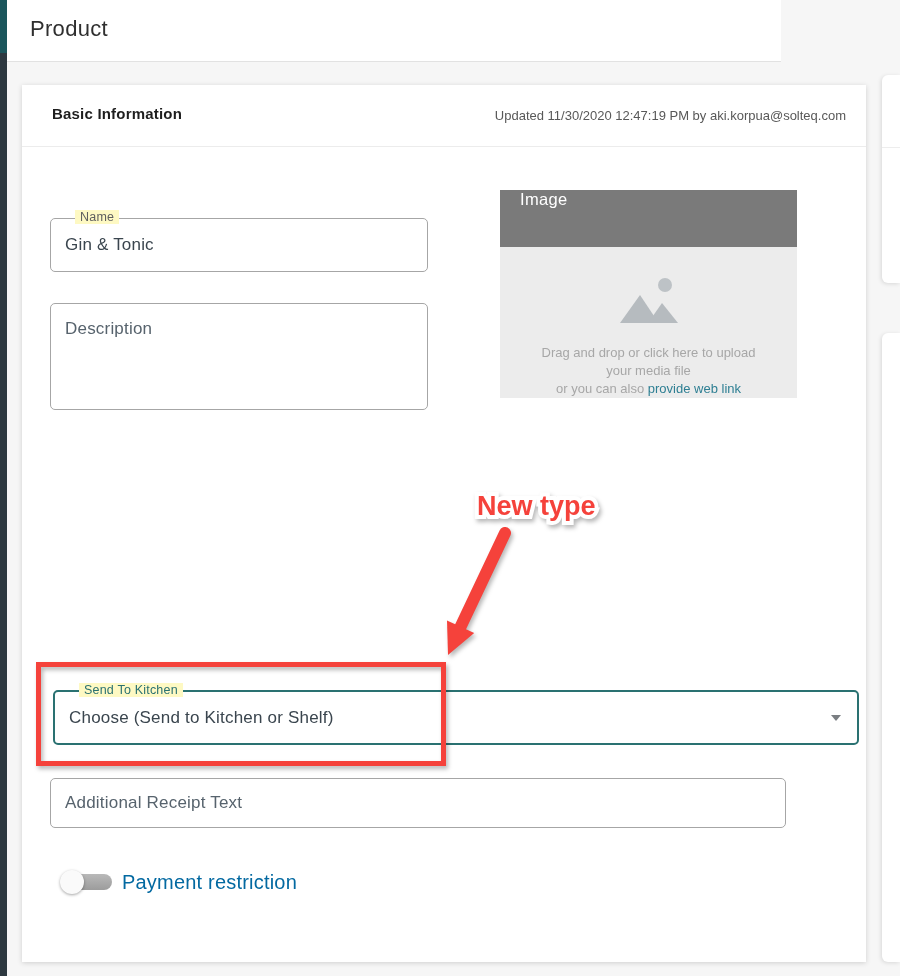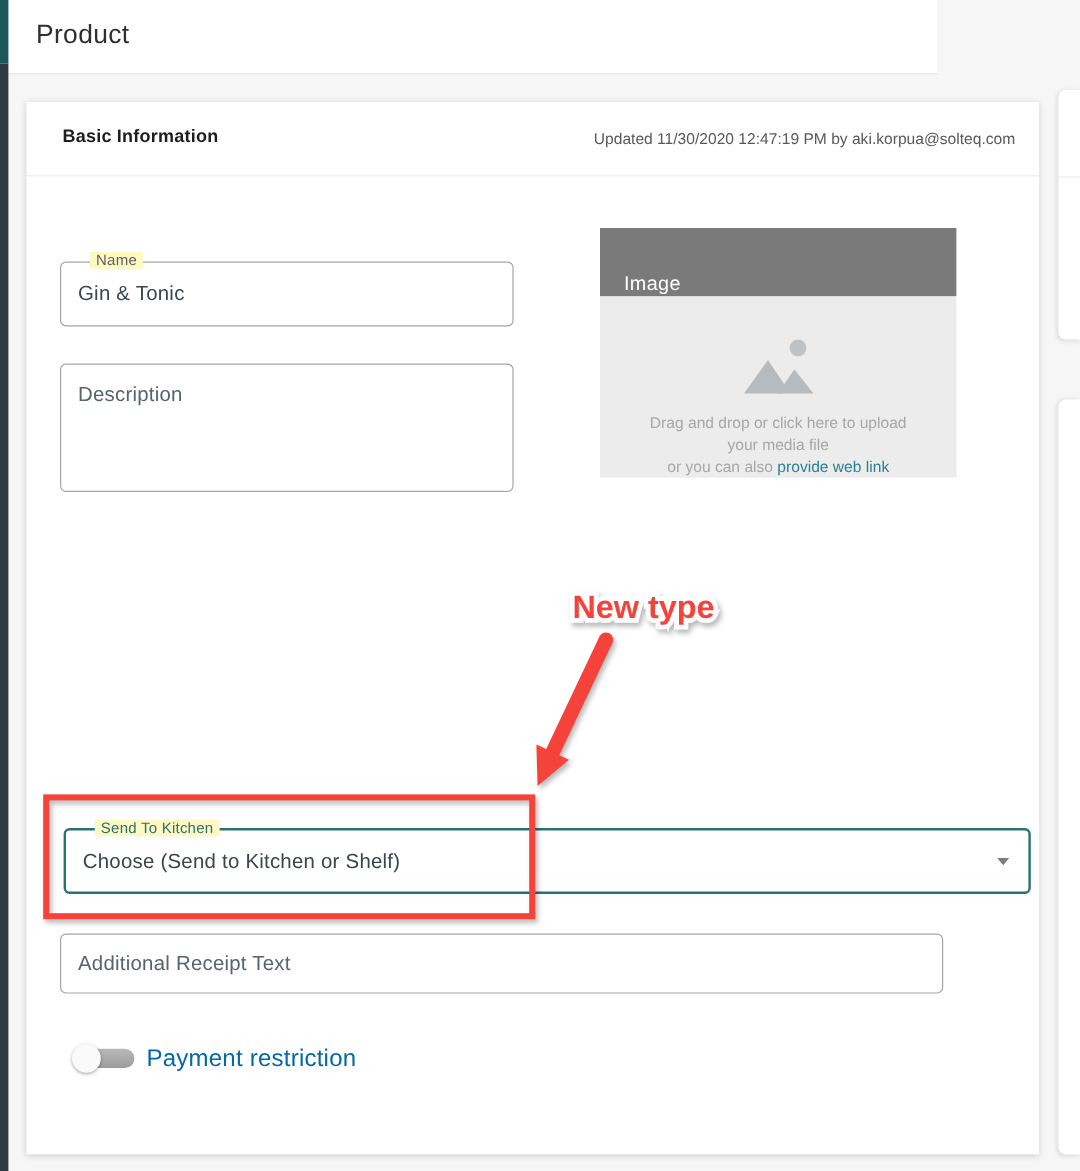--- a/index.html
+++ b/index.html
@@ -63,25 +63,25 @@
     width:0; height:0; border-left:5px solid transparent; border-right:5px solid transparent;
     border-top:6px solid #5d6064;
   }
   .stk { border:2px solid #2a7171; }
   .stk .flabel { color:#2a7171; }
   
   .img-panel { position:absolute; left:478px; top:105px; width:297px; height:253px; }
   .img-header {
     position:absolute; left:0; top:0; width:100%; height:57px; background:#7a7a7a;
     color:#fff; font-size:16.5px; letter-spacing:.3px;
-    display:flex; align-items:flex-end; padding-left:20px;
+    display:flex; align-items:flex-start; padding-left:20px;
   }
   .img-body {
     position:absolute; left:0; top:57px; width:100%; height:151px; background:#ececec;
-    display:flex; flex-direction:column; align-items:center; justify-content:flex-end;
+    display:flex; flex-direction:column; align-items:center; justify-content:space-between;
     padding-top:28px; cursor:pointer;
   }
   .img-hint {
     margin-top:12px; text-align:center; font-size:13px; line-height:18px; color:#a7a7a7;
   }
   .img-hint .weblink { color:#2e7f93; font-weight:500; cursor:pointer; }
   
   .check-row { position:absolute; left:33px; top:450px; display:flex; align-items:center; cursor:pointer; }
   .checkbox {
     width:22px; height:22px; background:#3b4750; border-radius:3px;

